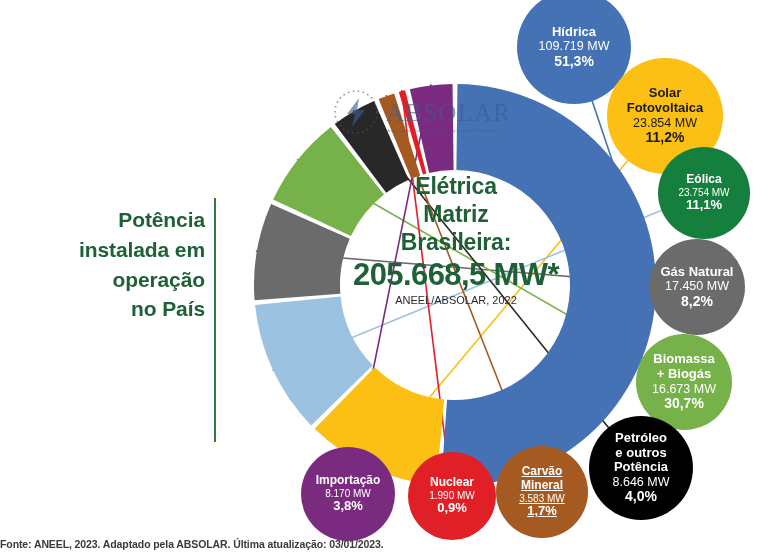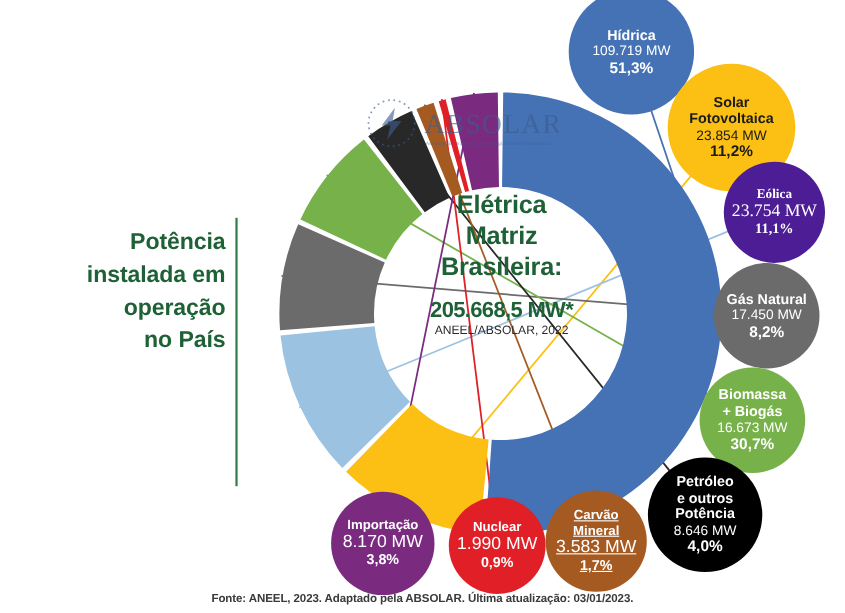--- a/index.html
+++ b/index.html
@@ -64,25 +64,24 @@
   #center-text .line {
     color: #1F6137;
     font-weight: bold;
     font-size: 23px;
     line-height: 1.22;
     letter-spacing: -0.2px;
   }
   #center-text .total {
     color: #1F6137;
     font-weight: bold;
-    font-size: 20px;
+    font-size: 31px;
     line-height: 1.22;
     letter-spacing: -0.6px;
     white-space: nowrap;
-    margin-top: 14px;
   }
   #center-text .src1 {
     color: #2b2b2b;
     font-size: 11px;
     line-height: 1.2;
     margin-top: 2px;
   }
   #center-text .src2 {
     color: #2b2b2b;
     font-size: 11px;
@@ -118,30 +117,30 @@
   }
   .bubble .b-val {
     font-size: 12.5px;
     font-weight: normal;
   }
   .bubble .b-pct {
     font-weight: bold;
     font-size: 14px;
   }
   .bubble.small .b-name { font-size: 12px; }
-  .bubble.small .b-val  { font-size: 16px; }
+  .bubble.small .b-val  { font-size: 10px; }
   .bubble.small .b-pct  { font-size: 13px; }
 
   
   #footer-note {
     position: absolute;
     left: 0;
     top: 538px;
     width: 768px;
-    text-align: center;
+    text-align: left;
     font-size: 10.5px;
     color: #3a3a3a;
     font-weight: bold;
     letter-spacing: -0.1px;
   }
 </style>
 </head>
 <body>
 
 <div id="stage">
@@ -212,21 +211,21 @@
         <div class="b-name">Hídrica</div>
         <div class="b-val">109.719 MW</div>
         <div class="b-pct">51,3%</div>
       </div>
       <div class="bubble" style="left: 607px; top: 58px; width: 116px; height: 116px; background: rgb(251, 192, 19); color: rgb(26, 26, 26);">
         <div class="b-name">Solar</div>
         <div class="b-name">Fotovoltaica</div>
         <div class="b-val">23.854 MW</div>
         <div class="b-pct">11,2%</div>
       </div>
-      <div class="bubble small" style="left: 658px; top: 147px; width: 92px; height: 92px; background: #4c1d95; color: rgb(255, 255, 255); font-family: Liberation Serif, serif;">
+      <div class="bubble small" style="left: 658px; top: 147px; width: 92px; height: 92px; background: #15803d; color: rgb(255, 255, 255);">
         <div class="b-name">Eólica</div>
         <div class="b-val">23.754 MW</div>
         <div class="b-pct">11,1%</div>
       </div>
       <div class="bubble" style="left: 649px; top: 239px; width: 96px; height: 96px; background: rgb(107, 107, 107); color: rgb(255, 255, 255);">
         <div class="b-name">Gás Natural</div>
         <div class="b-val">17.450 MW</div>
         <div class="b-pct">8,2%</div>
       </div>
       <div class="bubble" style="left: 636px; top: 334px; width: 96px; height: 96px; background: rgb(118, 177, 74); color: rgb(255, 255, 255);">

